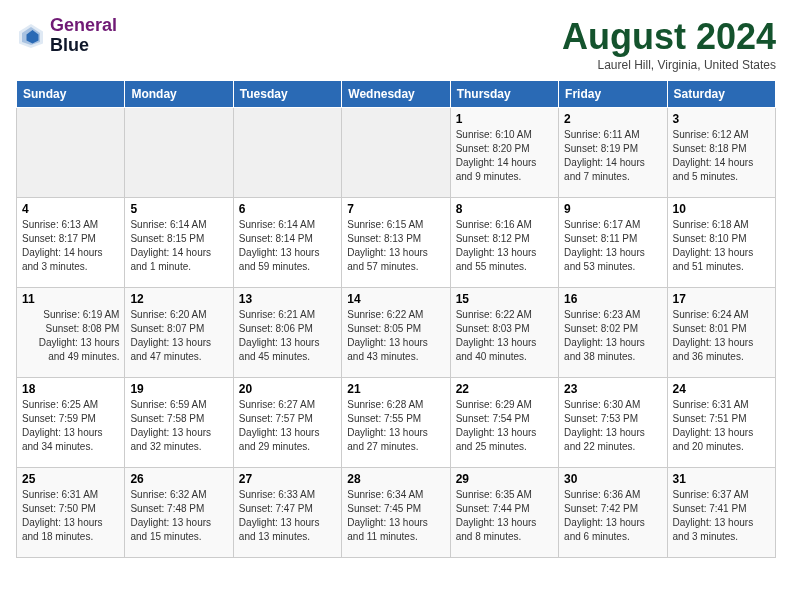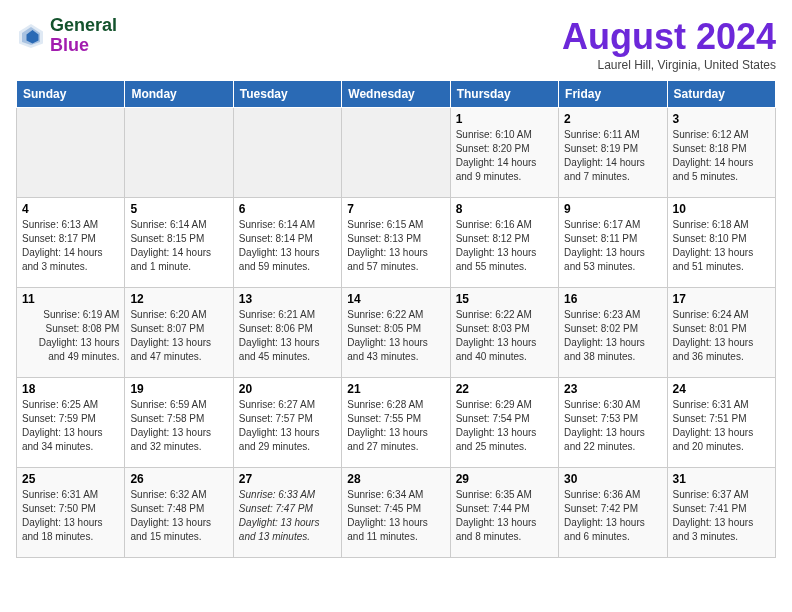--- a/index.html
+++ b/index.html
@@ -19,31 +19,31 @@
     .logo {
       display: flex;
       align-items: center;
       gap: 4px;
     }
     .logo-text {
       font-size: 18px;
       font-weight: bold;
       line-height: 1.1;
     }
-    .logo-general { color: #14532d; margin-top: 20px; }
-    .logo-blue { color: #a21caf; }
+    .logo-general { color: #701a75; margin-top: 20px; }
+    .logo-blue { color: #0f172a; }
     .logo-icon {
       width: 30px;
       height: 30px;
     }
     .title-area { text-align: right; }
     .month-title {
       font-size: 36px;
       font-weight: bold;
-      color: #6d28d9;
+      color: #14532d;
     }
     .location-title {
       font-size: 12px;
       color: #444;
     }
     .calendar {
       width: 100%;
       border-collapse: collapse;
       font-size: 11px;
     }
@@ -309,21 +309,21 @@
         </td>
         <td>
           <span class="day-number">26</span>
           <div class="day-info" style="white-space: pre-line;">Sunrise: 6:32 AM
 Sunset: 7:48 PM
 Daylight: 13 hours
 and 15 minutes.</div>
         </td>
         <td>
           <span class="day-number">27</span>
-          <div class="day-info" style="white-space: pre-line; font-style: italic;">Sunrise: 6:33 AM
+          <div class="day-info" style="white-space: pre-line;">Sunrise: 6:33 AM
 Sunset: 7:47 PM
 Daylight: 13 hours
 and 13 minutes.</div>
         </td>
         <td>
           <span class="day-number">28</span>
           <div class="day-info" style="white-space: pre-line;">Sunrise: 6:34 AM
 Sunset: 7:45 PM
 Daylight: 13 hours
 and 11 minutes.</div>

